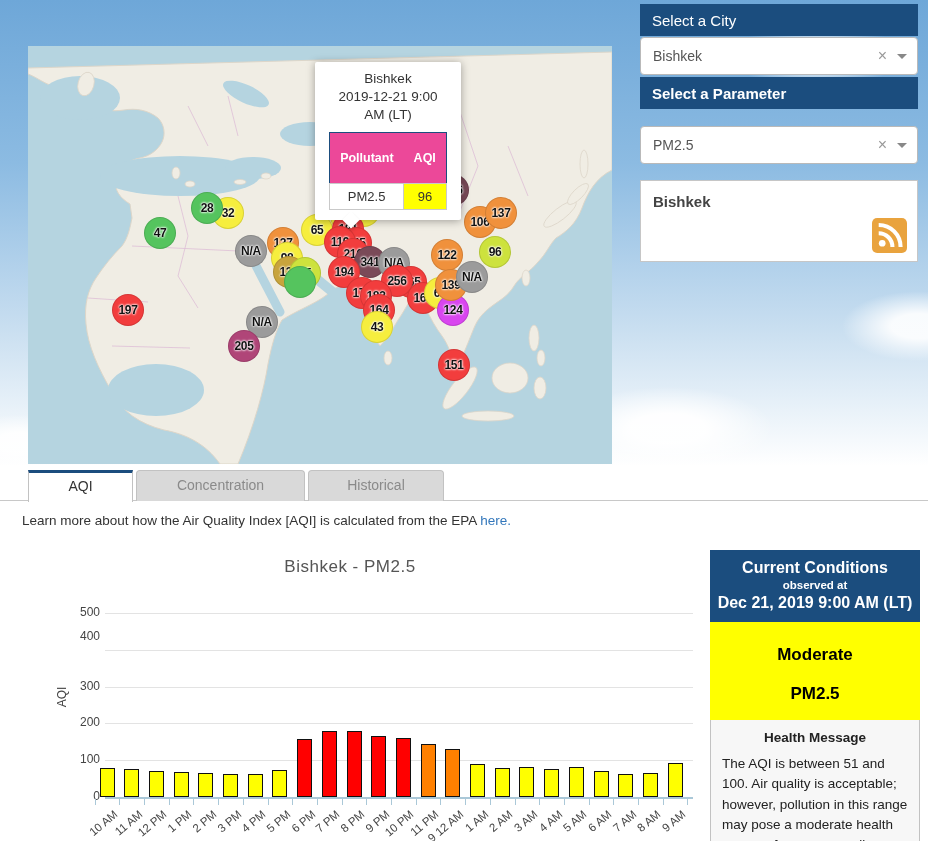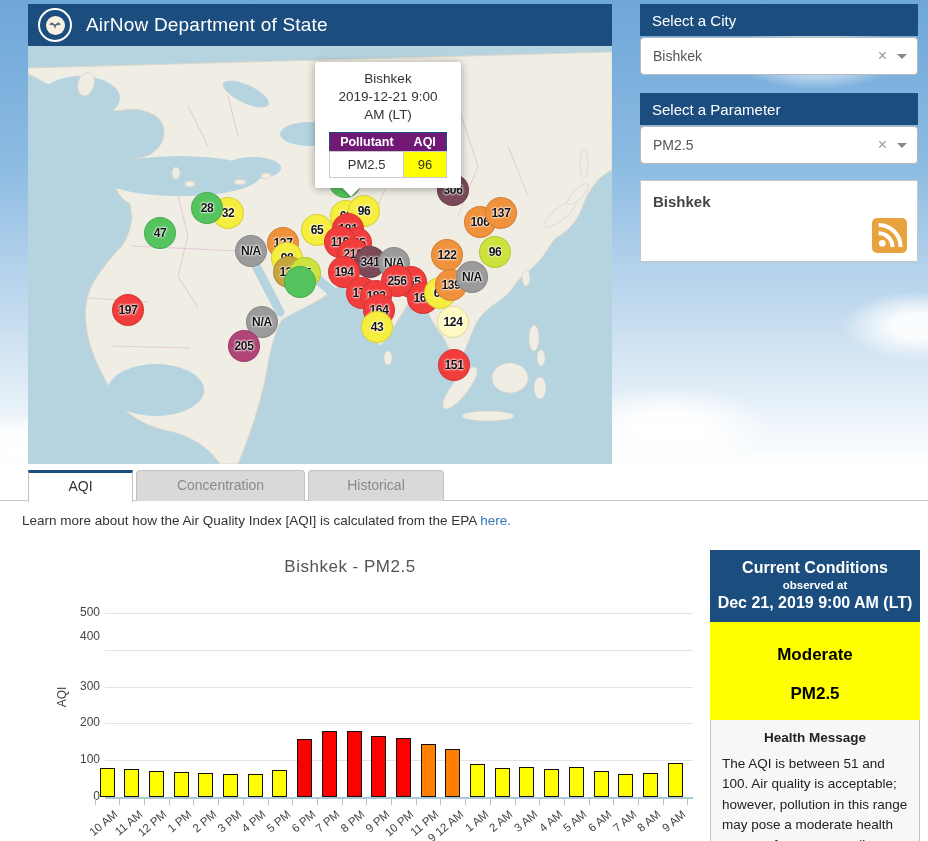--- a/index.html
+++ b/index.html
@@ -36,21 +36,21 @@
     font-size:12px; font-weight:bold; color:#111; letter-spacing:-.3px;
     text-shadow:0 0 2px #fff, 0 0 2px #fff, 0 0 3px #fff;
     box-shadow:inset 0 0 0 1px rgba(0,0,0,.12); }
 
   
   .tooltip { position:absolute; left:287px; top:16px; width:146px; z-index:50;
     background:#fff; box-shadow:0 1px 8px rgba(0,0,0,.35); border-radius:2px;
     padding:8px 6px 10px; text-align:center; }
   .tt-title { font-size:13.5px; color:#333; line-height:1.35; margin-bottom:7px; }
   .tt-table { border-collapse:collapse; margin:0 auto; border:1px solid #1b4d7e; }
-  .tt-table th { background:#701a75; color:#fff; font-size:12.5px; padding:2px 10px; font-weight:bold; }
+  .tt-table th { background:#ec4899; color:#fff; font-size:12.5px; padding:18px 10px; font-weight:bold; }
   .tt-table td { font-size:13px; color:#333; padding:5px 10px; border:1px solid #c9c9c9; background:#fff; }
   .tt-table td.aqi-cell { background:#ffff00; }
   .tt-tail { position:absolute; left:30px; bottom:-6px; width:12px; height:12px;
     background:#fff; transform:rotate(45deg); box-shadow:2px 2px 4px rgba(0,0,0,.15); }
 
   
   .panel-head { position:absolute; left:640px; width:278px; height:32px; background:#1b4d7e;
     color:#fff; font-size:15px; display:flex; align-items:center; padding-left:12px; }
   .select-box { position:absolute; left:640px; width:278px; height:38px; background:#fff;
     border:1px solid #b9b9b9; border-radius:4px; display:flex; align-items:center; padding:0 10px 0 12px; }
@@ -104,30 +104,20 @@
   .cc-health { background:#f7f7f7; border:1px solid #c2c2c2; border-top:none; padding:10px 11px; }
   .cc-health h3 { font-size:13.5px; color:#222; text-align:center; margin-bottom:9px; }
   .cc-health p { font-size:13.5px; color:#222; line-height:1.5; }
 </style>
 </head>
 <body>
 
 <div class="page">
   <div class="sky"></div>
 
-  <header class="appbar">
-    <div class="seal">
-      <div class="seal-mid">
-          <div class="seal-core">
-            <div class="seal-eagle"></div>
-          </div>
-        </div>
-    </div>
-    <h1>AirNow Department of State</h1>
-  </header>
 
   <div class="map">
     <svg width="584" height="418" viewBox="0 0 584 418">
       <rect width="584" height="418" fill="#b5d4e0"></rect>
       <path fill="#f0ede4" stroke="#ddd6c9" stroke-width="1" d="M0,22 L584,6 L584,124
         C568,132 560,146 554,162 C548,178 538,186 528,192 C522,198 518,208 510,216
         C502,226 492,230 486,240 C480,250 472,254 464,260 C456,266 450,272 446,282
         C442,292 438,302 432,316 L428,324 C424,310 420,298 414,290 C408,282 402,272 398,262
         C394,252 390,246 386,250 C380,256 376,266 370,274 C364,284 358,294 352,300
         C346,292 340,280 336,266 C332,254 328,246 320,242 C312,238 306,242 300,248
@@ -207,21 +197,21 @@
         <div class="marker" style="left: 350px; top: 201px; background: rgb(155, 155, 155);">N/A</div>
         <div class="marker" style="left: 367px; top: 220px; background: rgb(242, 61, 61);">265</div>
         <div class="marker" style="left: 353px; top: 219px; background: rgb(242, 61, 61);">256</div>
         <div class="marker" style="left: 300px; top: 210px; background: rgb(242, 61, 61);">194</div>
         <div class="marker" style="left: 318px; top: 231px; background: rgb(242, 61, 61);">172</div>
         <div class="marker" style="left: 332px; top: 234px; background: rgb(242, 61, 61);">183</div>
         <div class="marker" style="left: 335px; top: 248px; background: rgb(242, 61, 61);">164</div>
         <div class="marker" style="left: 333px; top: 265px; background: rgb(246, 238, 62);">43</div>
         <div class="marker" style="left: 379px; top: 236px; background: rgb(242, 61, 61);">160</div>
         <div class="marker" style="left: 396px; top: 231px; background: rgb(246, 238, 62);">65</div>
-        <div class="marker" style="left: 409px; top: 260px; background: #fef9c3;">124</div>
+        <div class="marker" style="left: 409px; top: 248px; background: #d946ef;">124</div>
         <div class="marker" style="left: 410px; top: 303px; background: rgb(242, 61, 61);">151</div>
         <div class="marker" style="left: 409px; top: 128px; background: rgb(122, 74, 88);">306</div>
         <div class="marker" style="left: 436px; top: 160px; background: rgb(240, 145, 60);">106</div>
         <div class="marker" style="left: 457px; top: 151px; background: rgb(240, 145, 60);">137</div>
         <div class="marker" style="left: 403px; top: 193px; background: rgb(240, 145, 60);">122</div>
         <div class="marker" style="left: 451px; top: 190px; background: rgb(205, 226, 61);">96</div>
         <div class="marker" style="left: 407px; top: 223px; background: rgb(240, 145, 60);">139</div>
         <div class="marker" style="left: 428px; top: 215px; background: rgb(155, 155, 155);">N/A</div>
         <div class="marker" style="left: 301px; top: 120px; background: rgb(85, 196, 94);"></div>
       </div>
@@ -252,21 +242,21 @@
 
   <div class="panel-head" style="top:4px;">
     <span>Select a City</span>
   </div>
   <div class="select-box" style="top:37px;">
     <span class="val">Bishkek</span>
     <span class="clear">×</span>
     <span class="caret"></span>
   </div>
 
-  <div class="panel-head" style="top:93px;">
+  <div class="panel-head" style="top:77px;font-weight:bold;">
     <span>Select a Parameter</span>
   </div>
   <div class="select-box" style="top:126px;">
     <span class="val">PM2.5</span>
     <span class="clear">×</span>
     <span class="caret"></span>
   </div>
 
   <div class="feed-box">
     <div class="city">Bishkek</div>

